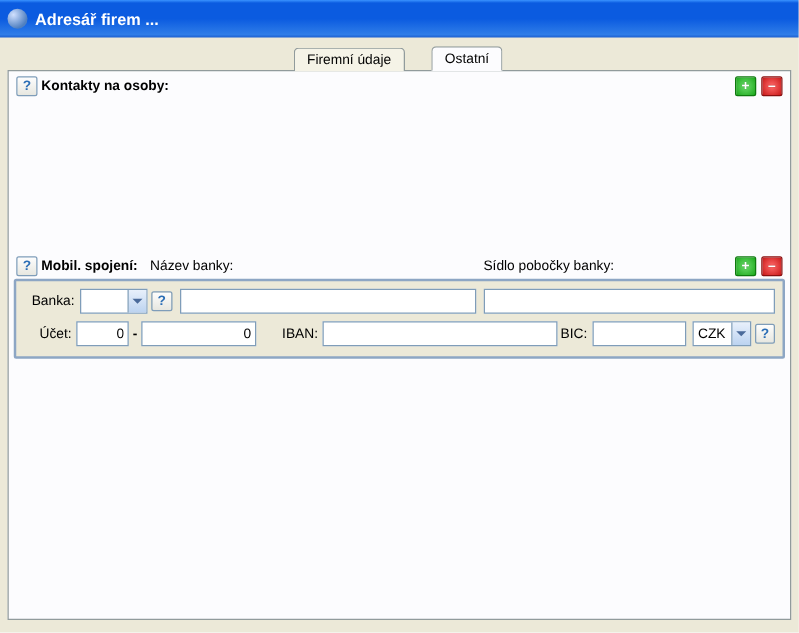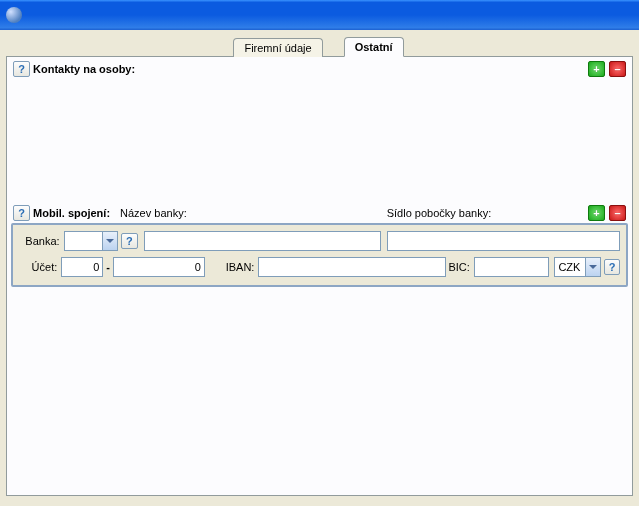--- a/index.html
+++ b/index.html
@@ -44,21 +44,21 @@
   padding: 3px 10px;
   margin-right: 2px;
   cursor: pointer;
   position: relative;
   top: 1px;
 }
 .tab.active {
   background: #fcfcfe;
   border-bottom: 1px solid #fcfcfe;
   z-index: 2;
-  font-weight: bold;
+  font-weight: normal;
   margin-left: 19px;
 }
 .tabpanel {
   border: 1px solid #919b9c;
   background: #fcfcfe;
   min-height: 440px;
   padding: 2px 4px;
 }
 .sectionhead {
   display: flex;
@@ -140,20 +140,21 @@
   border-top: 4px solid #4a6a9a;
 }
 .gap { height: 120px; }
 .sect2 { margin-top: 4px; }
 </style>
 </head>
 <body>
 
 <div class="titlebar">
   <div class="appicon"></div>
+  <span>Adresář firem ...</span>
 </div>
 
 <div class="client">
   <div class="tabs">
     <div class="tab">Firemní údaje</div>
     <div class="tab active">Ostatní</div>
   </div>
   <div class="tabpanel">
 
     <div class="sectionhead">

